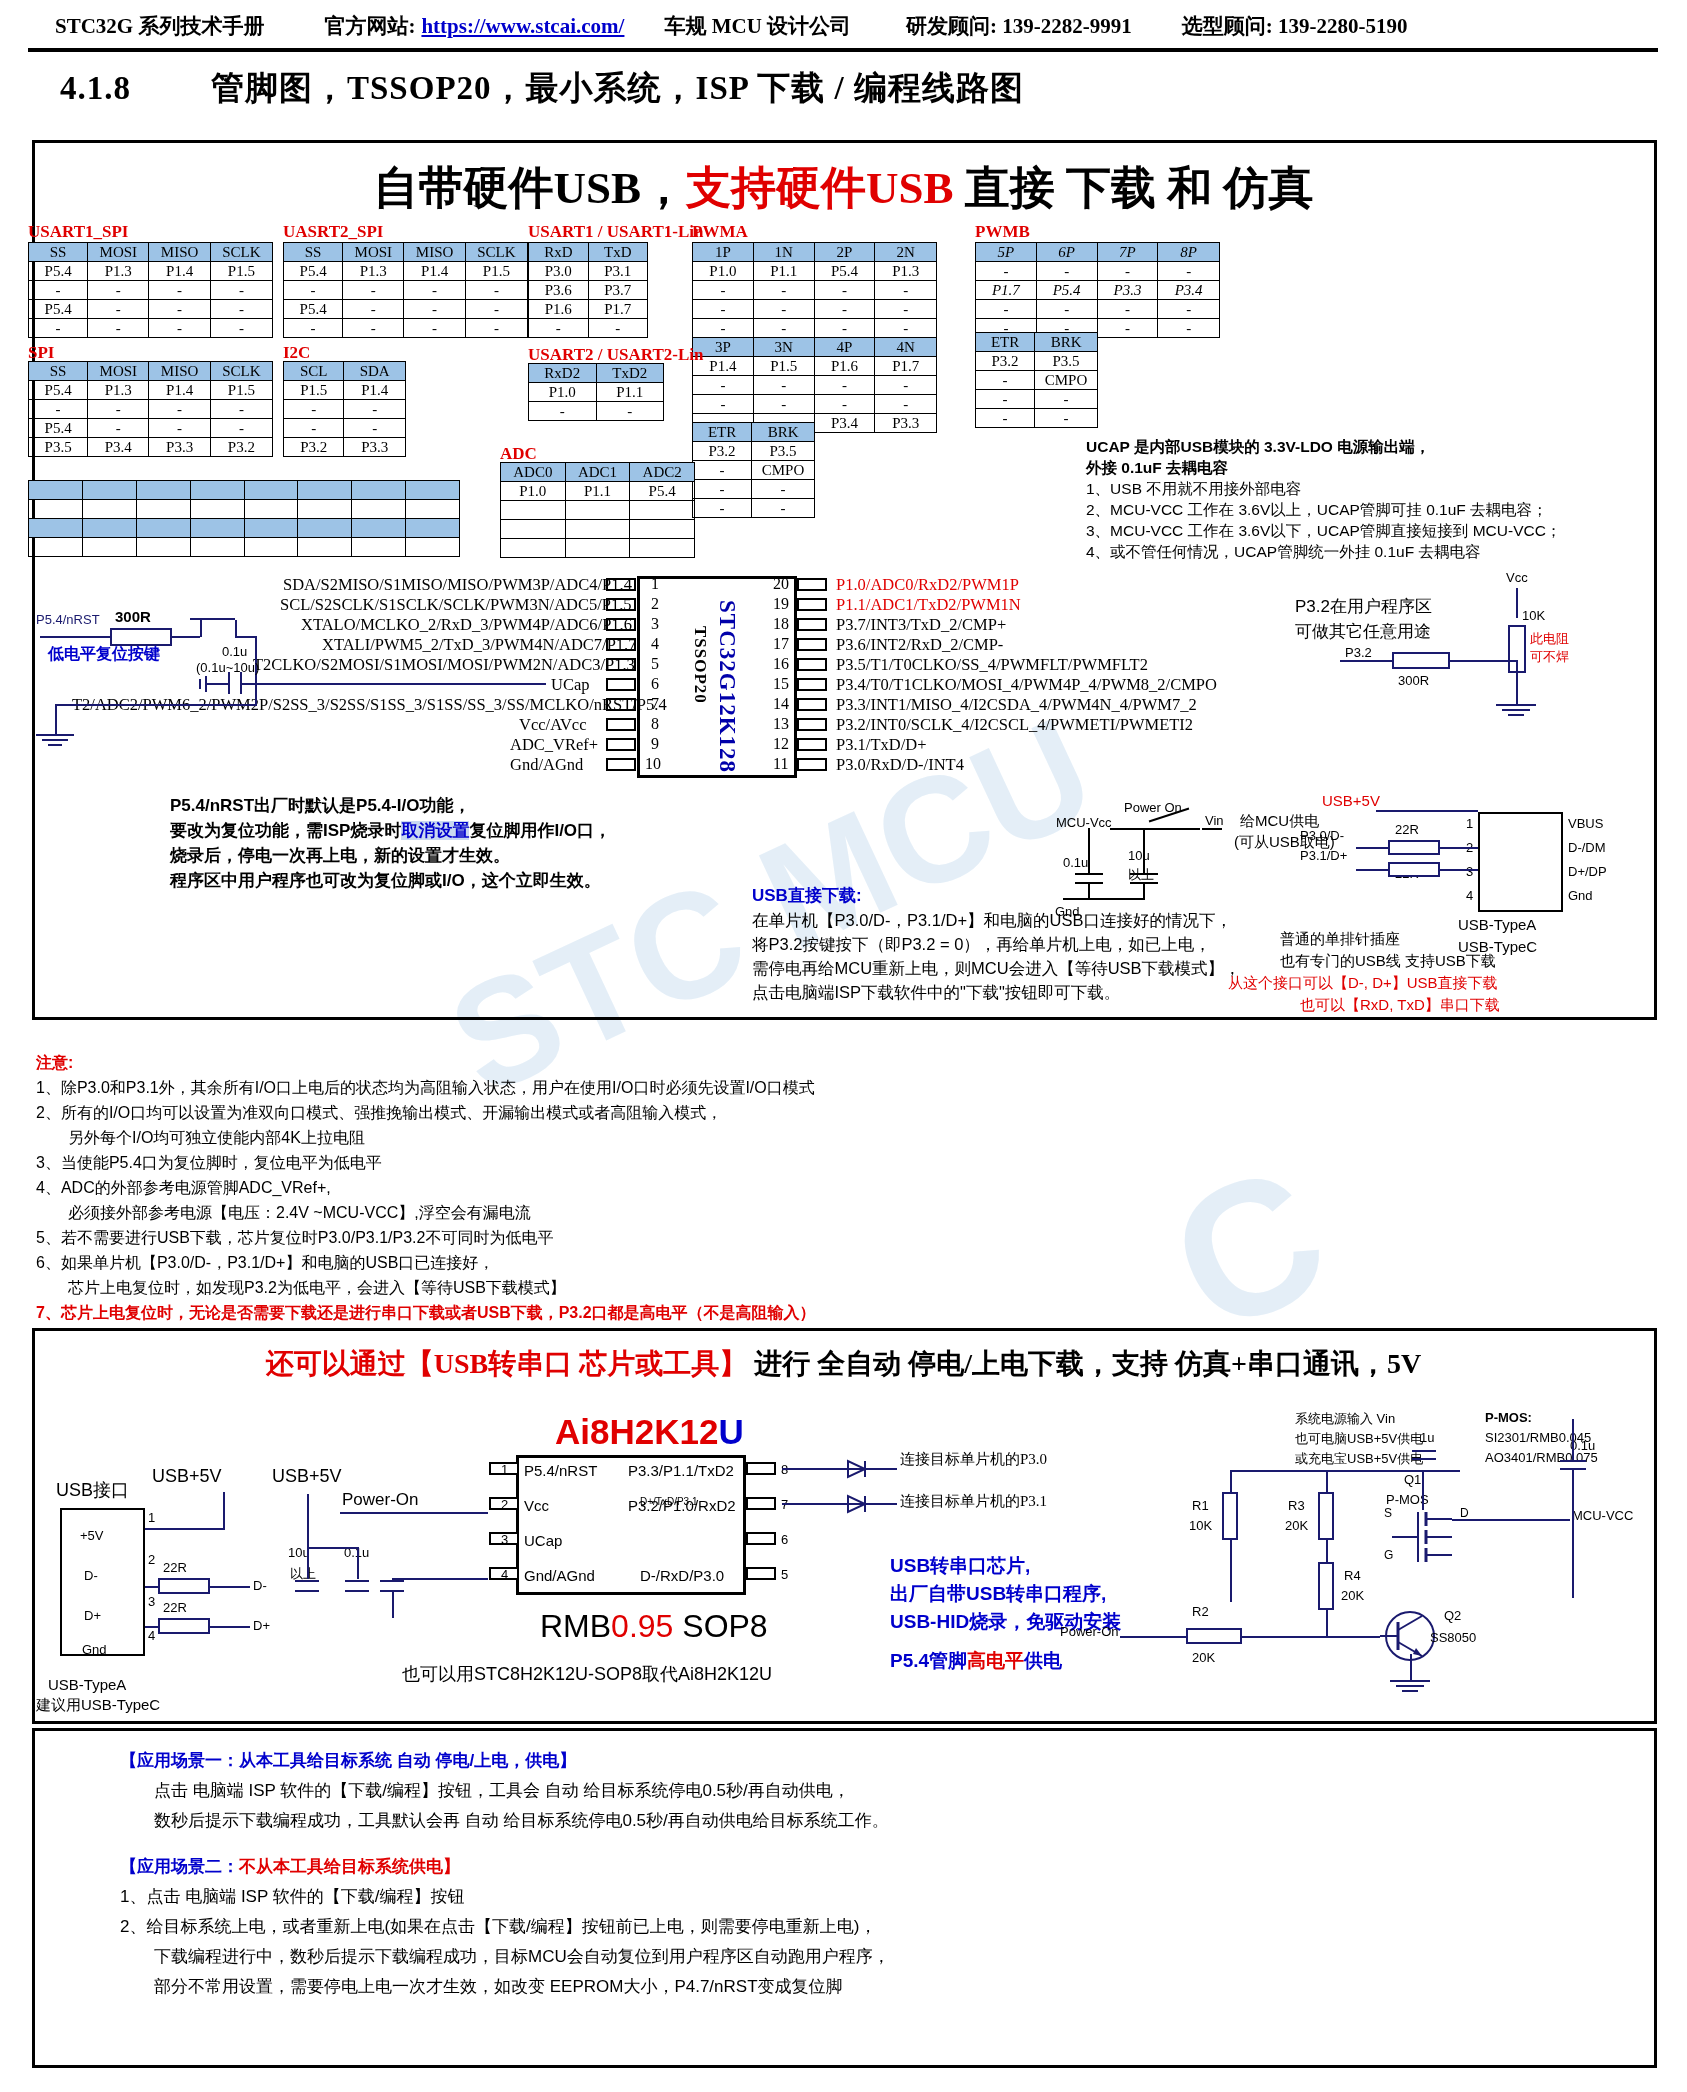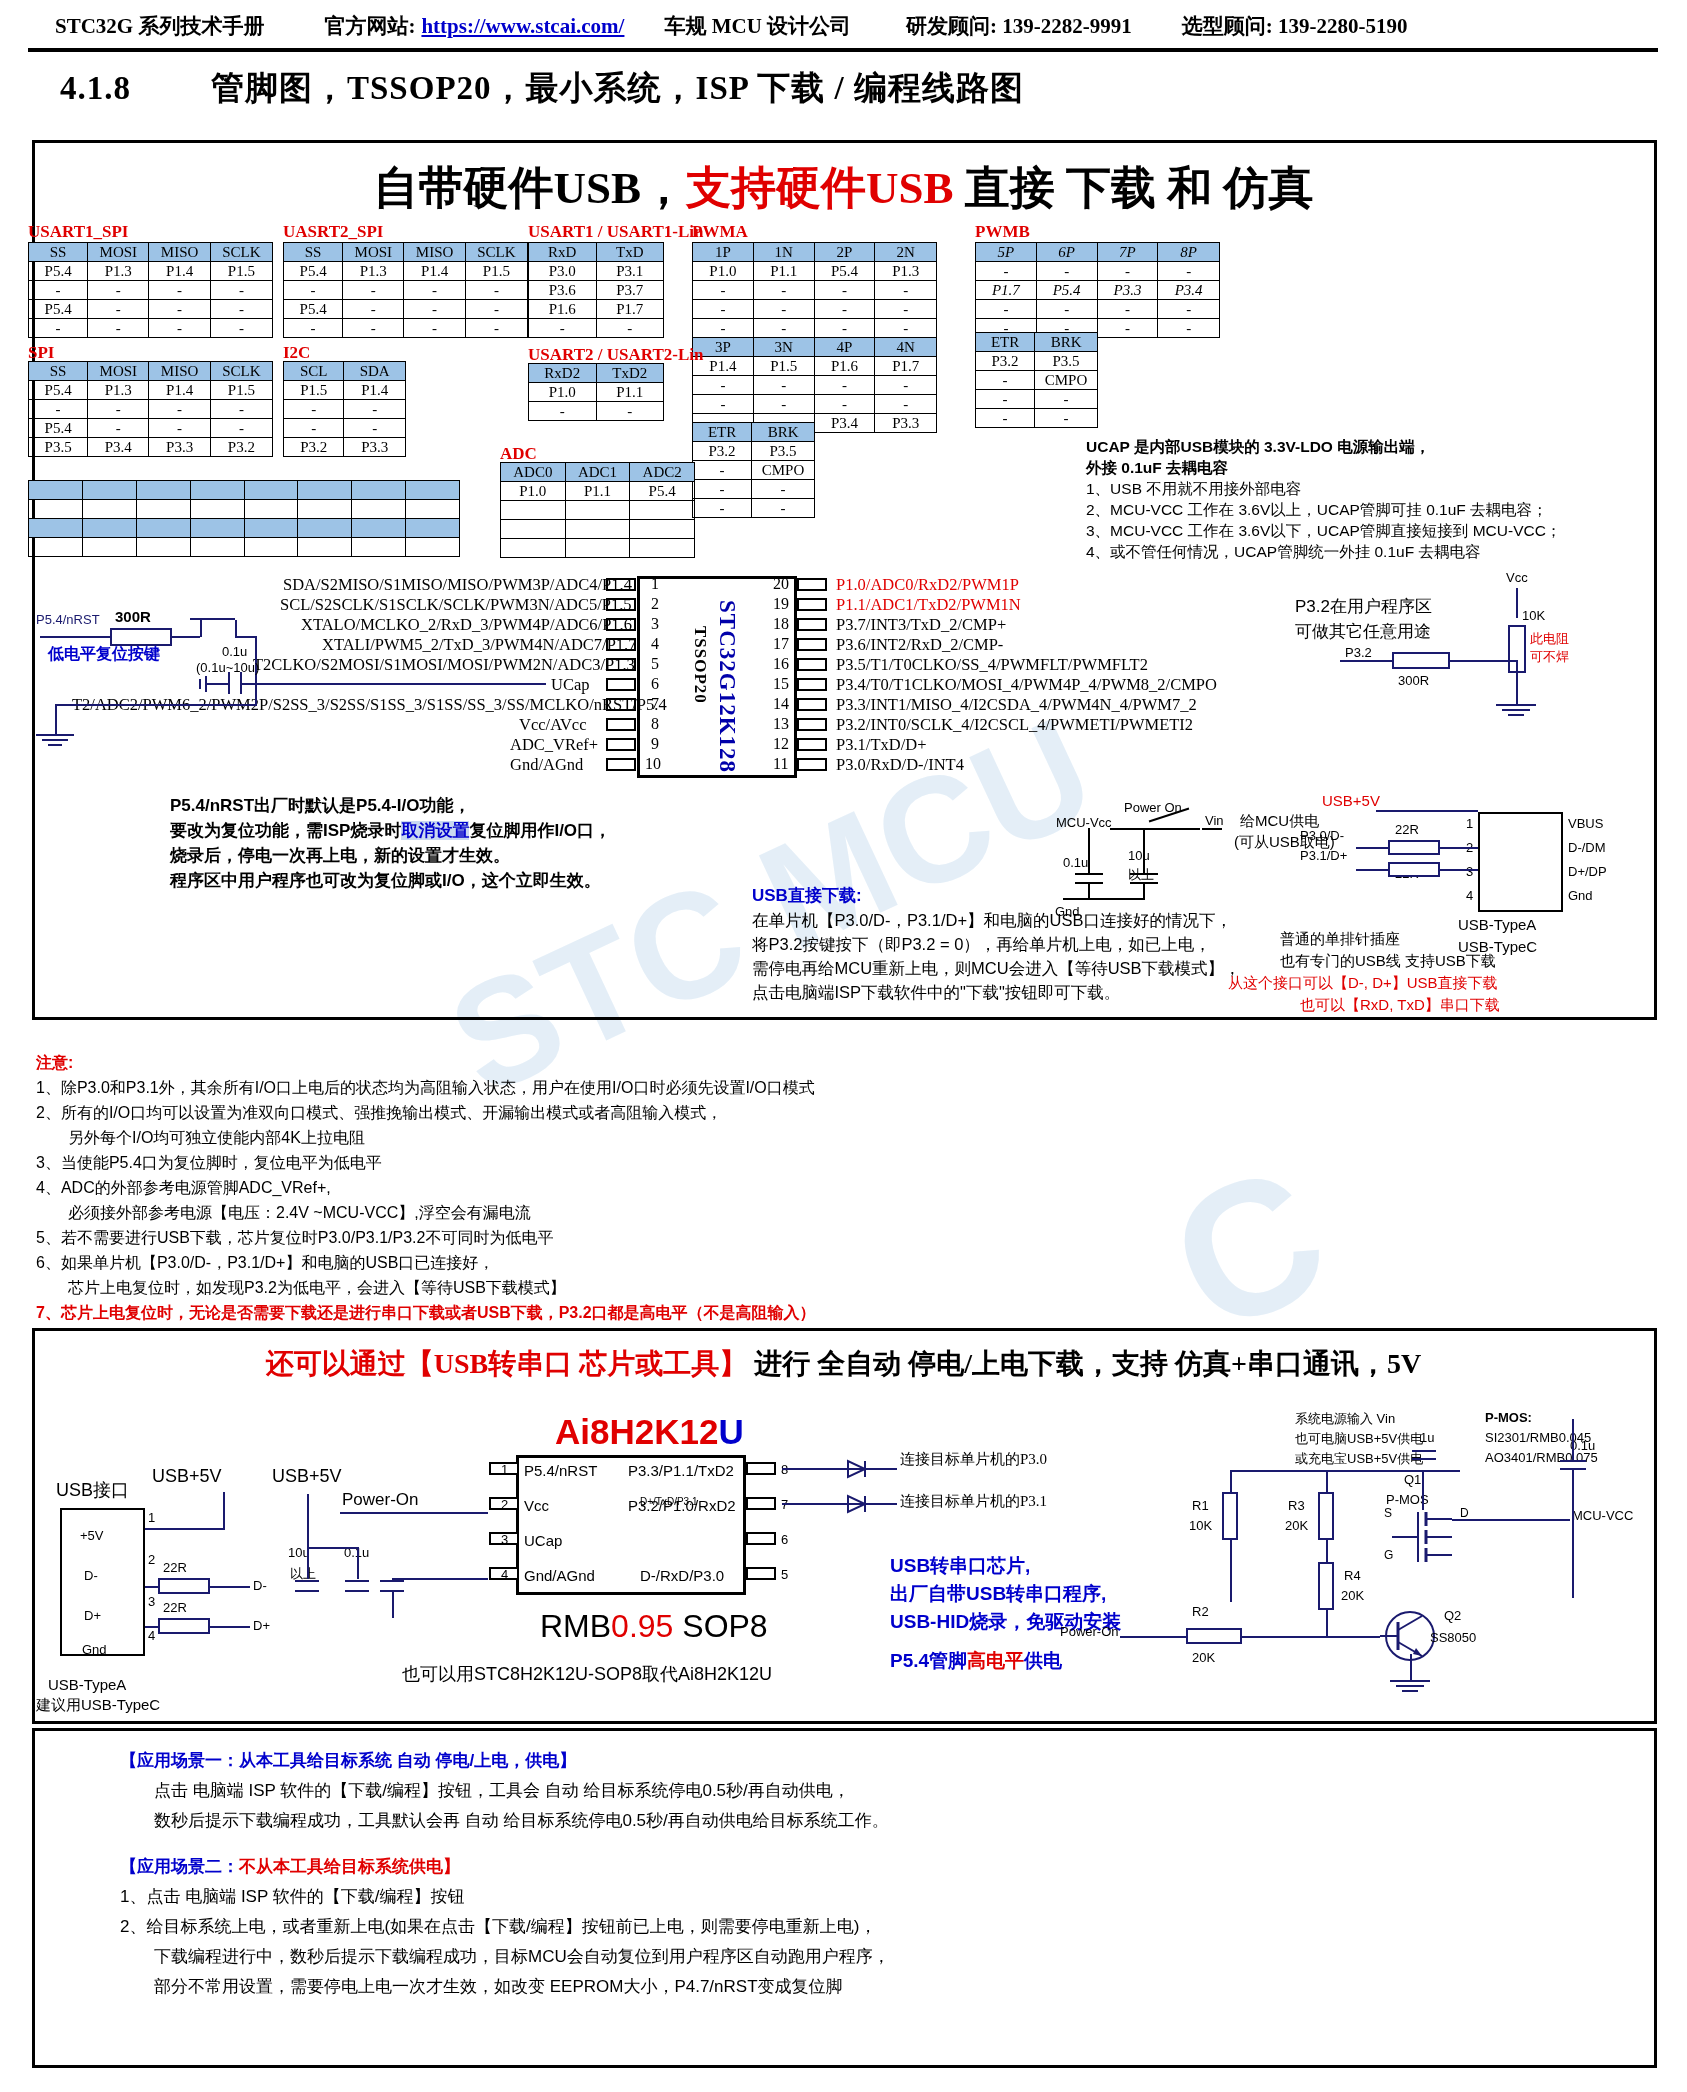--- a/index.html
+++ b/index.html
@@ -159,21 +159,21 @@
     <tr>
           <td>-</td>
           <td>-</td>
           <td>-</td>
           <td>-</td>
         </tr>
   </tbody>
     </table>
 
   <div class="tbl-title" style="left:528px;top:222px;">USART1 / USART1-Lin</div>
-  <table class="pt" style="left:528px;top:242px;width:136px;">
+  <table class="pt" style="left:528px;top:242px;width:120px;">
     <tbody>
         <tr>
           <td class="h" style="width:68px">RxD</td>
           <td class="h" style="width:68px">TxD</td>
         </tr>
     <tr>
           <td>P3.0</td>
           <td>P3.1</td>
         </tr>
     <tr>

